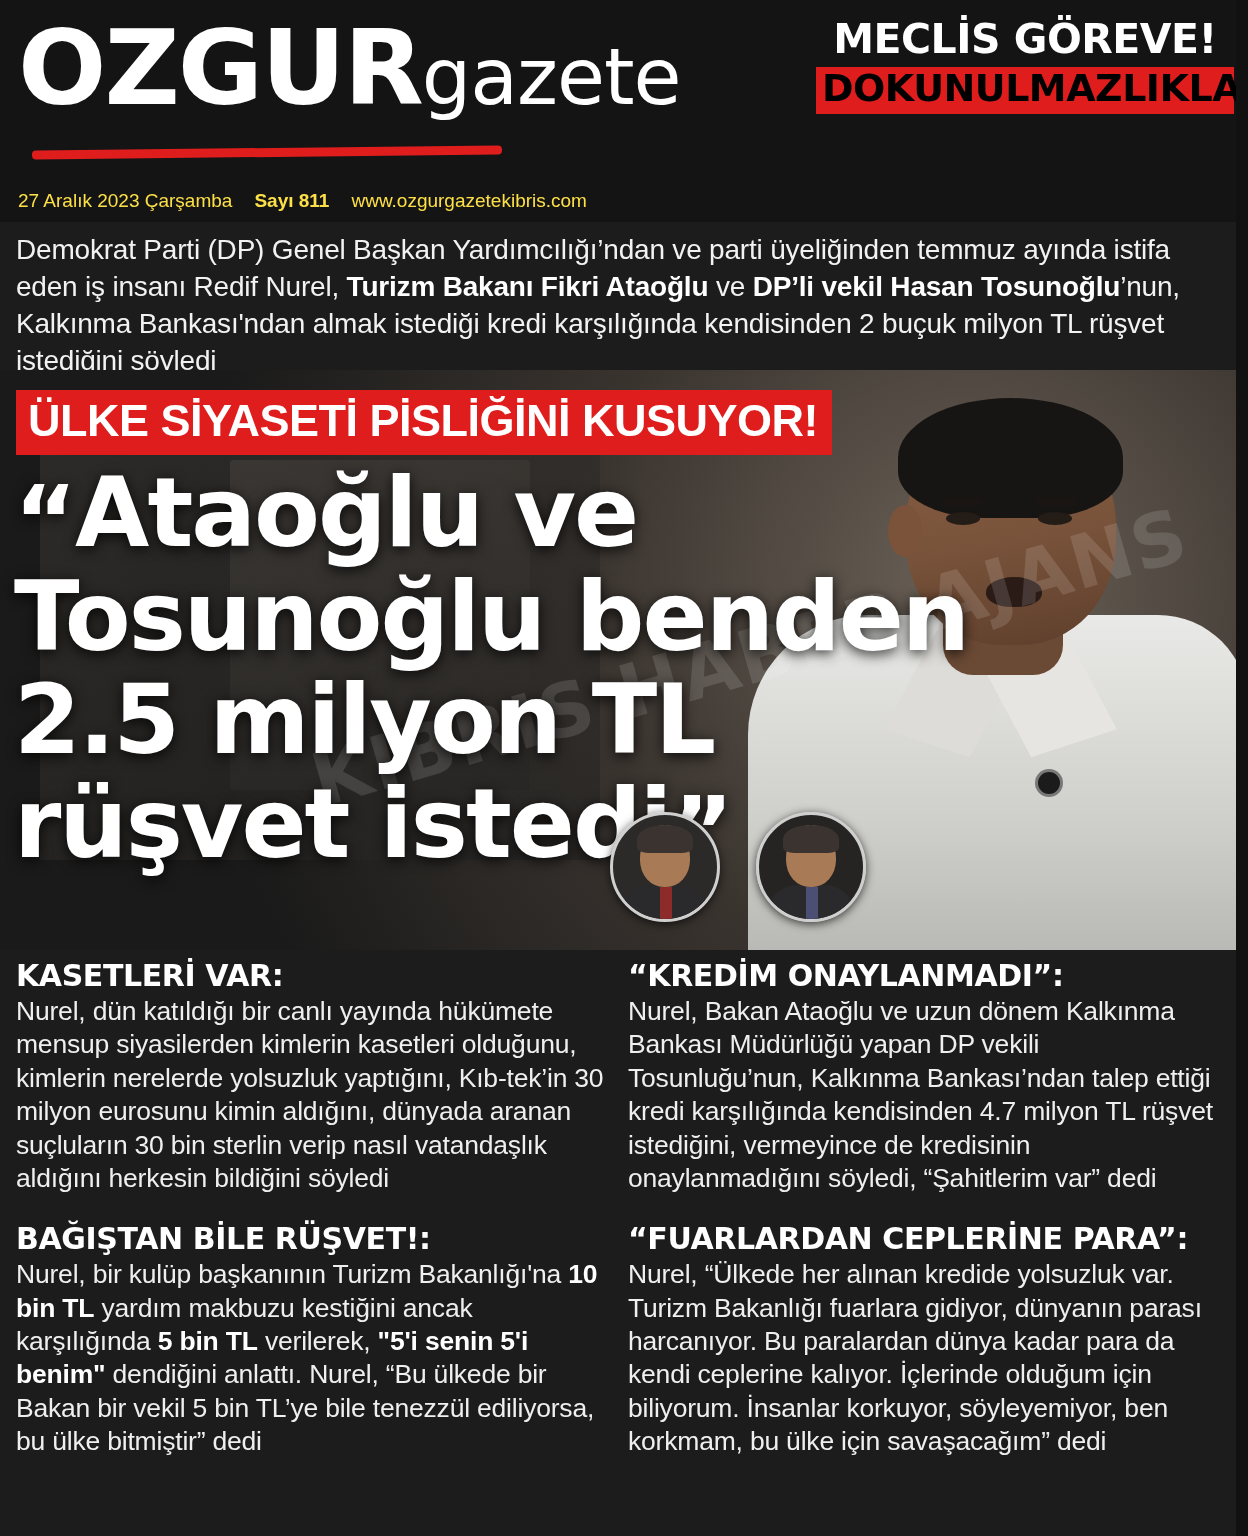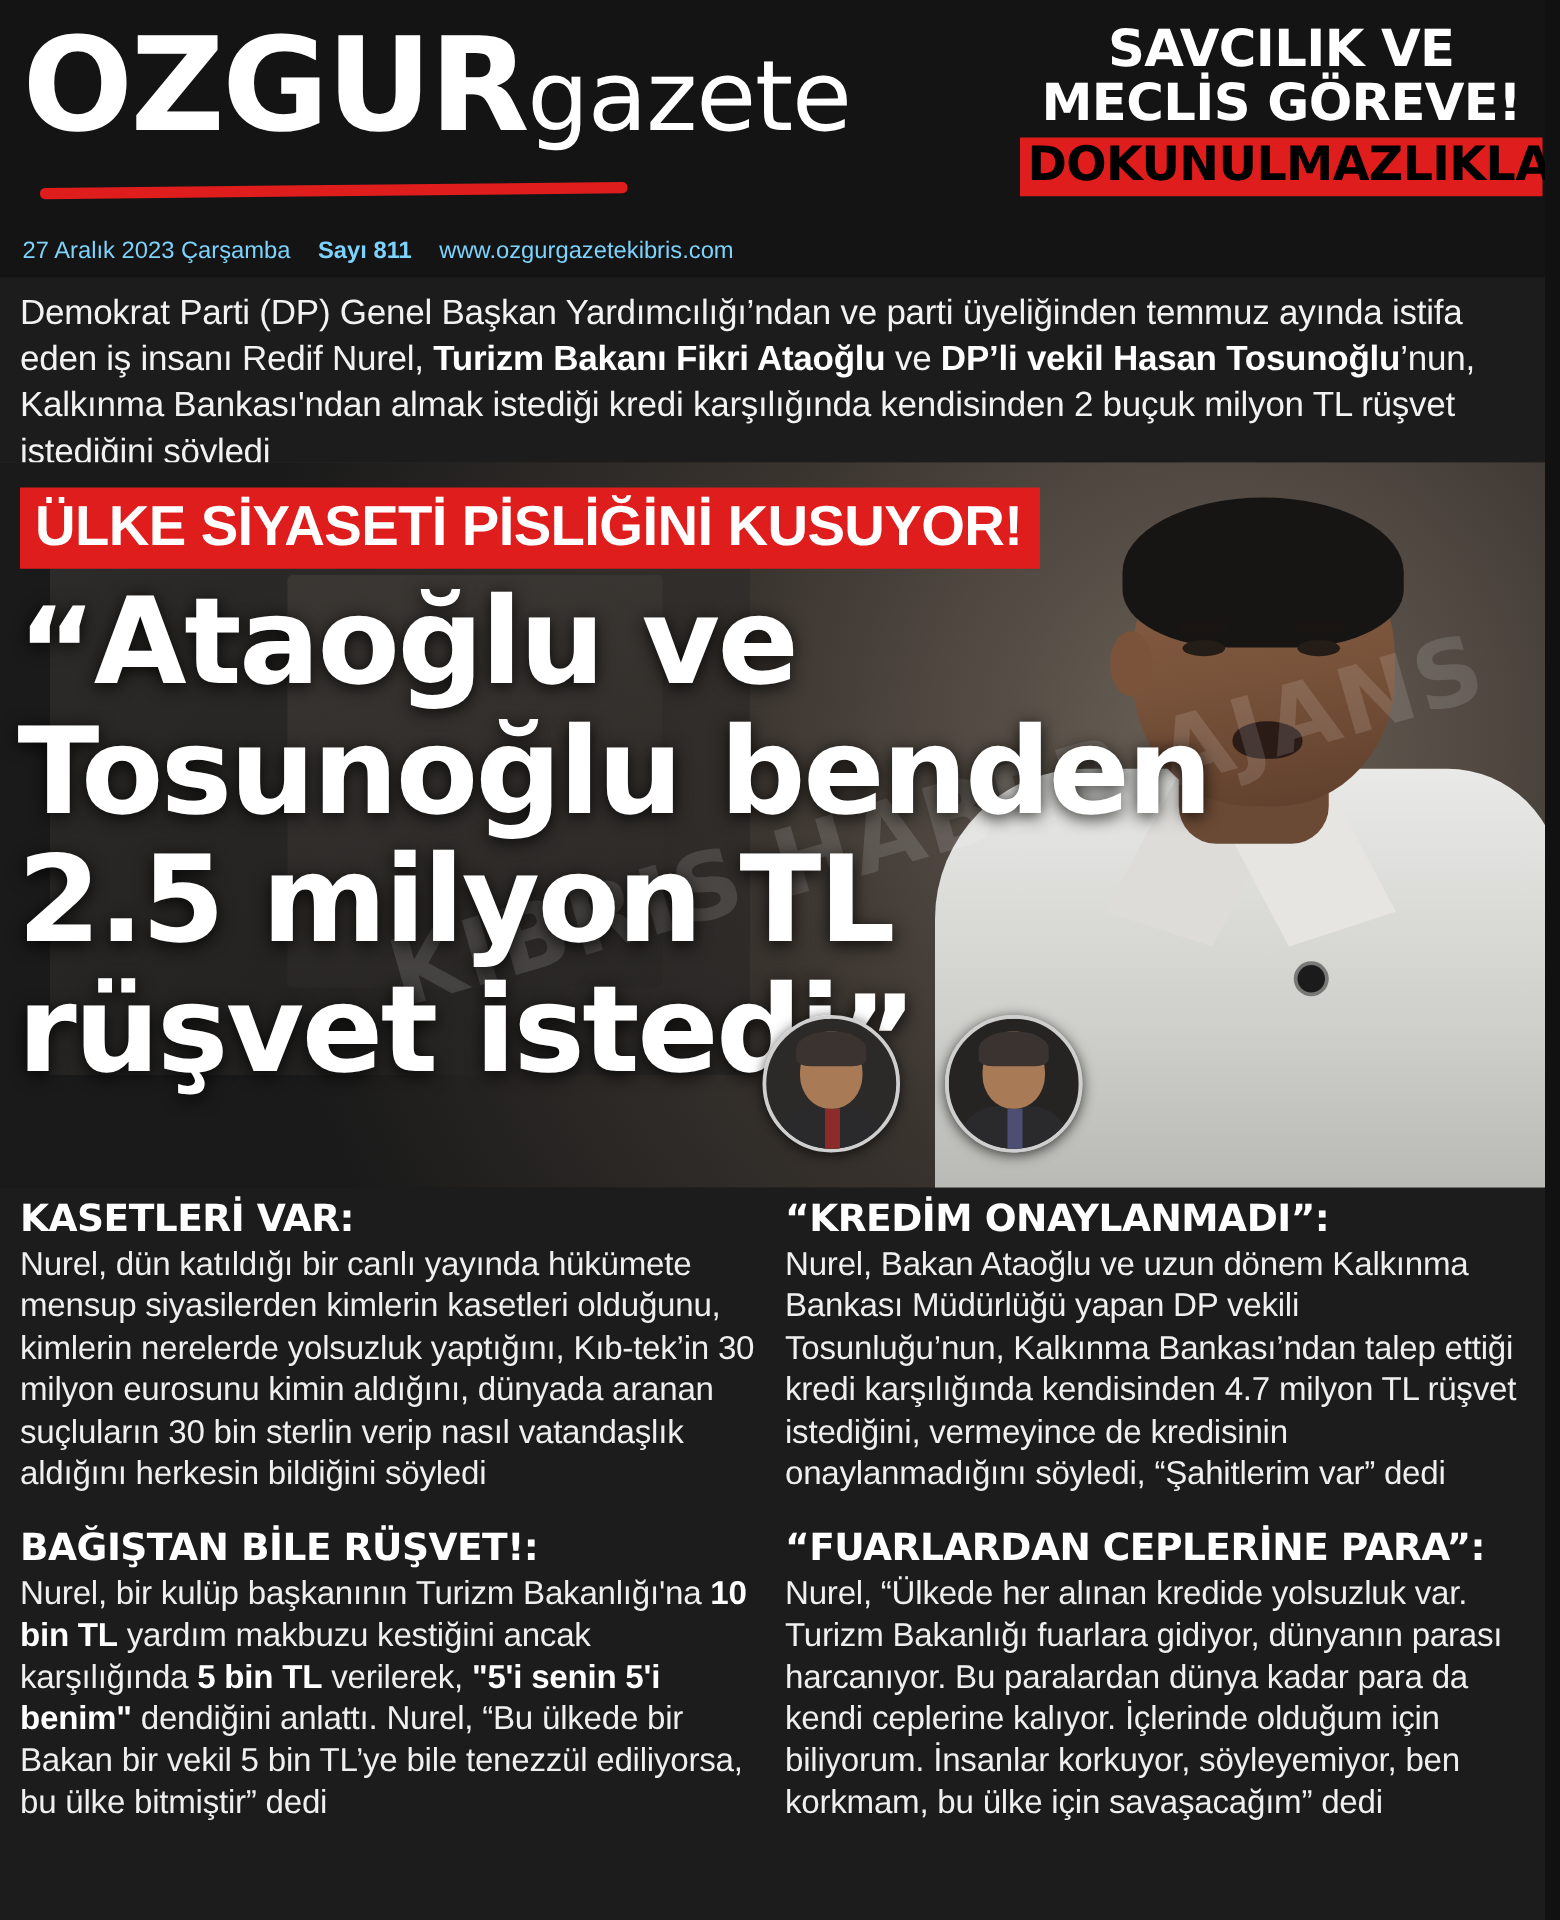--- a/index.html
+++ b/index.html
@@ -58,21 +58,21 @@
     height: 9px;
     background: #e01d1d;
     border-radius: 4px;
     transform: rotate(-0.6deg);
   }
   .meta-row {
     position: absolute;
     left: 18px;
     top: 190px;
     font-size: 19px;
-    color: #7dd3fc;
+    color: #fde047;
     white-space: nowrap;
   }
   .meta-row .date { font-weight: normal; }
   .meta-row .issue { font-weight: bold; margin-left: 22px; }
   .meta-row .site { margin-left: 22px; }
 
   
   .banner {
     position: absolute;
     right: 14px;
@@ -365,21 +365,20 @@
   <div class="masthead">
     <div class="logo-wrap">
       <div class="logo-text"><span>OZGUR</span><span class="sub">gazete</span></div>
       <div class="logo-underline"></div>
     </div>
     <div class="meta-row">
       <span class="date">27 Aralık 2023 Çarşamba</span><span class="issue">Sayı 811</span><span class="site">www.ozgurgazetekibris.com</span>
     </div>
 
     <div class="banner">
-      <div class="banner-line1">SAVCILIK VE</div>
       <div class="banner-line1">MECLİS GÖREVE!</div>
       <div class="banner-red">DOKUNULMAZLIKLAR</div>
     </div>
   </div>
 
   <div class="standfirst">
     <span>Demokrat Parti (DP) Genel Başkan Yardımcılığı’ndan ve parti üyeliğinden temmuz ayında istifa eden iş insanı Redif Nurel, </span><b>Turizm Bakanı Fikri Ataoğlu</b><span> ve </span><b>DP’li vekil Hasan Tosunoğlu</b><span>’nun, Kalkınma Bankası'ndan almak istediği kredi karşılığında kendisinden 2 buçuk milyon TL rüşvet istediğini söyledi</span>
   </div>
 
   <div class="photo">

